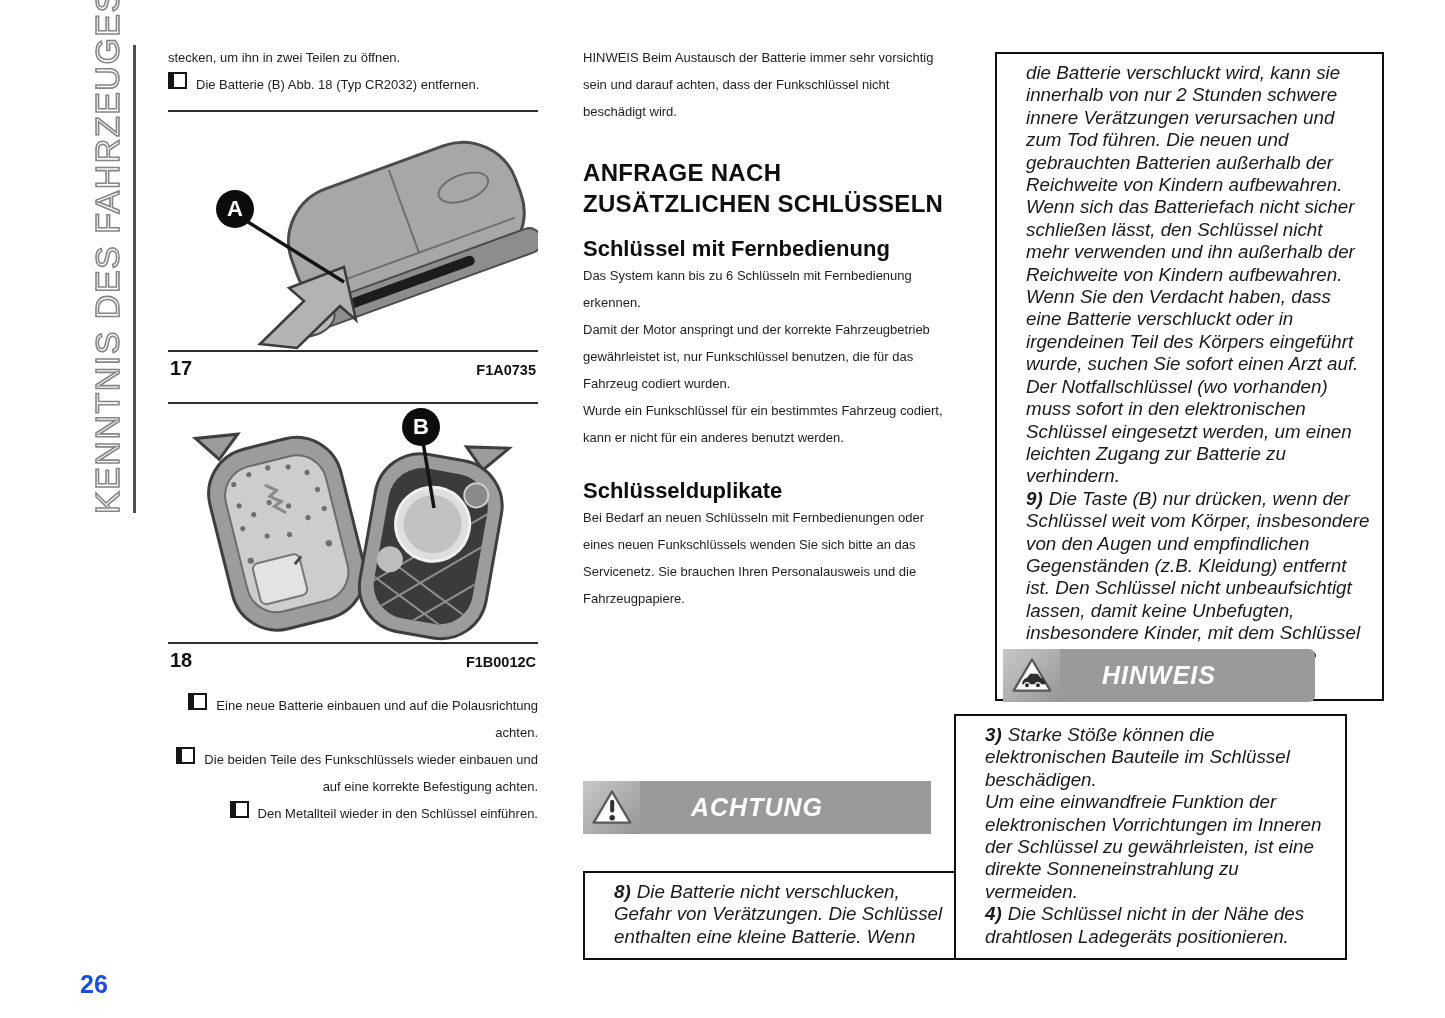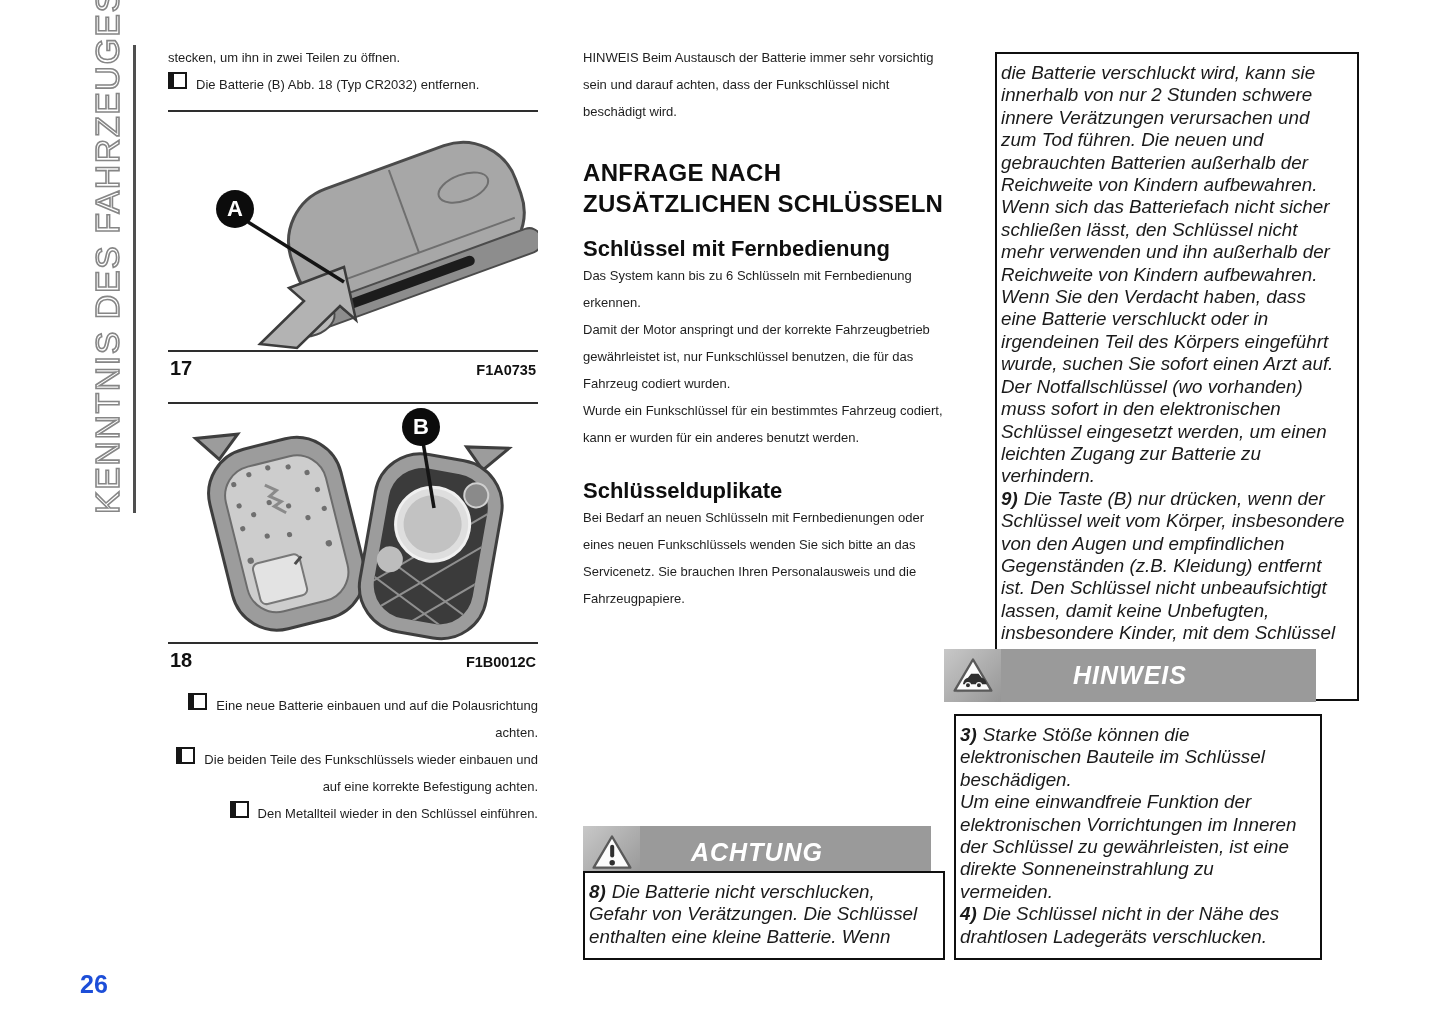--- a/index.html
+++ b/index.html
@@ -35,21 +35,21 @@
   .h1{font-size:24px;font-weight:900;line-height:31px;letter-spacing:.3px;margin:32px 0 16px;color:#0e0e0e;}
   .h2{font-size:22px;font-weight:bold;line-height:27px;margin:10px 0 0;color:#0e0e0e;}
 
   .bar{position:absolute;height:53px;background:#9a9a9a;}
   .bar .tile{position:absolute;left:0;top:0;width:57px;height:53px;
              background:linear-gradient(135deg,#c8c8c8,#969696);
              display:flex;align-items:center;justify-content:center;}
   .bar .lbl{position:absolute;left:0;right:0;top:0;bottom:0;display:flex;align-items:center;justify-content:center;
             color:#fff;font-weight:bold;font-style:italic;font-size:25px;letter-spacing:1px;}
 
-  .wbox{position:absolute;border:2px solid #0f0f0f;padding:8px 12px 10px 4px;
+  .wbox{position:absolute;border:2px solid #0f0f0f;padding:8px 12px 10px 29px;
         font-style:italic;font-size:18.8px;line-height:22.4px;color:#1a1a1a;background:#fff;}
   .wnum{font-weight:bold;padding-right:6px;}
   .wline{display:block;}
 </style>
 </head>
 <body>
 
 <div id="page">
 
   <div class="side-title">KENNTNIS DES FAHRZEUGES</div>
@@ -157,58 +157,58 @@
       <p class="body-text"><span class="sq"></span><span>Den Metallteil wieder in den Schlüssel einführen.</span></p>
     </div>
   </div>
 
   <div id="col2" class="col">
     <p class="body-text">HINWEIS Beim Austausch der Batterie immer sehr vorsichtig sein und darauf achten, dass der Funkschlüssel nicht beschädigt wird.</p>
     <h1 class="h1">ANFRAGE NACH ZUSÄTZLICHEN SCHLÜSSELN</h1>
     <h2 class="h2">Schlüssel mit Fernbedienung</h2>
     <p class="body-text">Das System kann bis zu 6 Schlüsseln mit Fernbedienung erkennen.</p>
     <p class="body-text">Damit der Motor anspringt und der korrekte Fahrzeugbetrieb gewährleistet ist, nur Funkschlüssel benutzen, die für das Fahrzeug codiert wurden.</p>
-    <p class="body-text">Wurde ein Funkschlüssel für ein bestimmtes Fahrzeug codiert, kann er wurden für ein anderes benutzt werden.</p>
+    <p class="body-text">Wurde ein Funkschlüssel für ein bestimmtes Fahrzeug codiert, kann er nicht für ein anderes benutzt werden.</p>
     <h2 class="h2" style="margin-top:26px;">Schlüsselduplikate</h2>
     <p class="body-text">Bei Bedarf an neuen Schlüsseln mit Fernbedienungen oder eines neuen Funkschlüssels wenden Sie sich bitte an das Servicenetz. Sie brauchen Ihren Personalausweis und die Fahrzeugpapiere.</p>
   </div>
 
-  <div class="bar" style="left:583px;top:826px;width:348px;text-align:right;">
+  <div class="bar" style="left:583px;top:781px;width:348px;text-align:right;">
     <div class="tile">
       <svg width="44" height="44" viewBox="0 0 48 48">
         <path d="M22 8 L40 40 L6 42 Z" fill="#9e9e9e"></path>
         <path d="M24 6 L44 40 L4 40 Z" fill="#fcfcfc" stroke="#5a5a5a" stroke-width="2.6" stroke-linejoin="round"></path>
         <rect x="22" y="15" width="4.4" height="14" rx="2.2" fill="#2f2f2f"></rect>
         <circle cx="24.2" cy="34.6" r="3" fill="#2f2f2f"></circle>
       </svg>
     </div>
     <div class="lbl">ACHTUNG</div>
   </div>
 
   <div class="wbox" style="left:583px;top:871px;width:342px;">
     <span class="wnum">8)</span><span>Die Batterie nicht verschlucken, Gefahr von Verätzungen. Die Schlüssel enthalten eine kleine Batterie. Wenn</span>
   </div>
 
   <div class="wbox" style="left:995px;top:52px;width:344px;">
     <span>die Batterie verschluckt wird, kann sie innerhalb von nur 2 Stunden schwere innere Verätzungen verursachen und zum Tod führen. Die neuen und gebrauchten Batterien außerhalb der Reichweite von Kindern aufbewahren. Wenn sich das Batteriefach nicht sicher schließen lässt, den Schlüssel nicht mehr verwenden und ihn außerhalb der Reichweite von Kindern aufbewahren. Wenn Sie den Verdacht haben, dass eine Batterie verschluckt oder in irgendeinen Teil des Körpers eingeführt wurde, suchen Sie sofort einen Arzt auf. Der Notfallschlüssel (wo vorhanden) muss sofort in den elektronischen Schlüssel eingesetzt werden, um einen leichten Zugang zur Batterie zu verhindern.</span>
     <span class="wline"><span class="wnum">9)</span><span>Die Taste (B) nur drücken, wenn der Schlüssel weit vom Körper, insbesondere von den Augen und empfindlichen Gegenständen (z.B. Kleidung) entfernt ist. Den Schlüssel nicht unbeaufsichtigt lassen, damit keine Unbefugten, insbesondere Kinder, mit dem Schlüssel spielen und unabsichtlich die Taste drücken können.</span></span>
   </div>
 
-  <div class="bar" style="left:944px;top:649px;width:372px;">
+  <div class="bar" style="left:1003px;top:649px;width:312px;border-radius:6px;">
     <div class="tile">
       <svg width="44" height="44" viewBox="0 0 48 48">
         <path d="M22 8 L40 40 L6 42 Z" fill="#9e9e9e"></path>
         <path d="M24 6 L44 40 L4 40 Z" fill="#fcfcfc" stroke="#5a5a5a" stroke-width="2.6" stroke-linejoin="round"></path>
         <path d="M13 33 q1 -6 5.5 -7 l3.5 -4.5 h8 l3.5 4.5 q4.5 1 5.5 7 z" fill="#2f2f2f"></path>
         <circle cx="18.5" cy="34" r="2.8" fill="#2f2f2f" stroke="#fcfcfc" stroke-width="1.2"></circle>
         <circle cx="30.5" cy="34" r="2.8" fill="#2f2f2f" stroke="#fcfcfc" stroke-width="1.2"></circle>
       </svg>
     </div>
     <div class="lbl">HINWEIS</div>
   </div>
 
   <div class="wbox" style="left:954px;top:714px;width:348px;">
     <span class="wline"><span class="wnum">3)</span><span>Starke Stöße können die elektronischen Bauteile im Schlüssel beschädigen.</span></span>
     <span class="wline">Um eine einwandfreie Funktion der elektronischen Vorrichtungen im Inneren der Schlüssel zu gewährleisten, ist eine direkte Sonneneinstrahlung zu vermeiden.</span>
-    <span class="wline"><span class="wnum">4)</span><span>Die Schlüssel nicht in der Nähe des drahtlosen Ladegeräts verschlucken.</span></span>
+    <span class="wline"><span class="wnum">4)</span><span>Die Schlüssel nicht in der Nähe des drahtlosen Ladegeräts positionieren.</span></span>
   </div>
 
 </div>
 
 </body></html>

